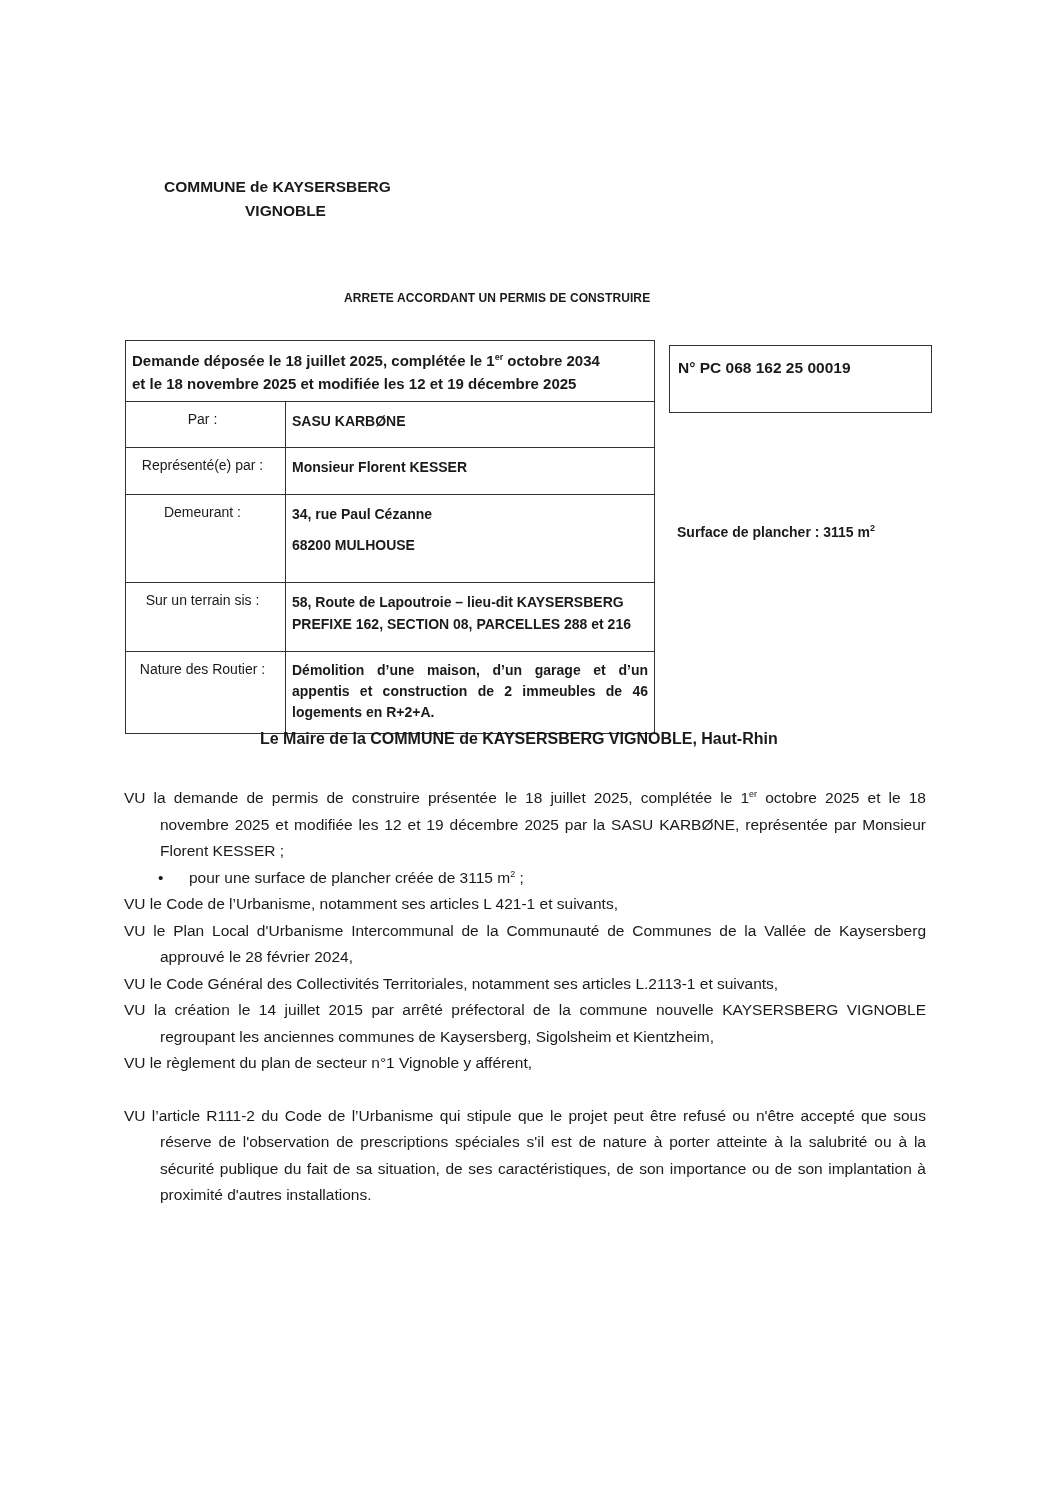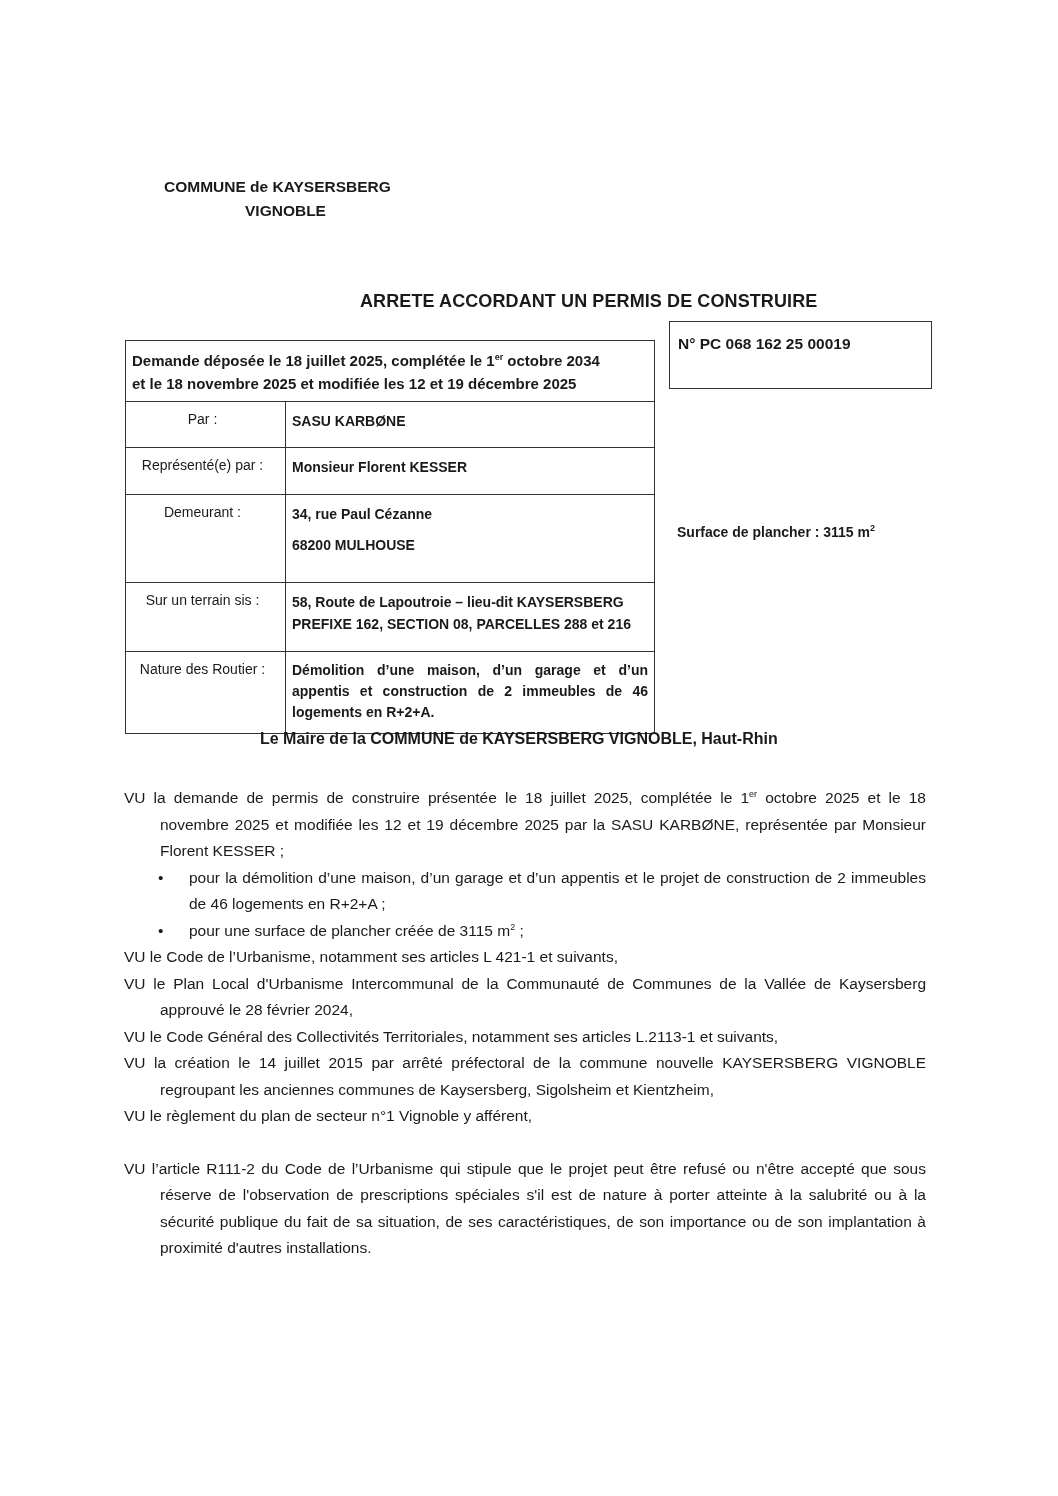--- a/index.html
+++ b/index.html
@@ -4,38 +4,38 @@
   <style>
     html, body { margin: 0; padding: 0; background: #ffffff; }
     body {
       width: 1058px; height: 1496px; position: relative; overflow: hidden;
       font-family: "Liberation Sans", "DejaVu Sans", sans-serif;
       color: #1a1a1a;
     }
     .page { position: absolute; left: 0; top: 0; width: 1058px; height: 1174px; border-radius: 10px; }
     .commune { position: absolute; left: 164px; top: 175px; font-size: 15.5px; font-weight: bold; line-height: 24px; }
     .commune .l2 { padding-left: 81px; }
-    .arrete-title { position: absolute; left: 360px; top: 291px; font-size: 18px; font-weight: bold; letter-spacing: 0.1px; }
+    .arrete-title { position: absolute; left: 344px; top: 291px; font-size: 12px; font-weight: bold; letter-spacing: 0.1px; }
 
     .req-table { position: absolute; left: 125px; top: 340px; width: 530px; border-collapse: collapse; font-size: 14px; }
     .req-table td { border: 1.5px solid #333; padding: 0; vertical-align: top; }
     .req-head { font-weight: bold; font-size: 15px; line-height: 23px; padding: 8px 6px 6px 6px !important; height: 51px; box-sizing: border-box; }
     .lbl { width: 160px; text-align: center; padding: 9px 6px 0 0 !important; box-sizing: border-box; }
     .val { font-weight: bold; padding: 9px 6px 0 6px !important; line-height: 21px; }
     .val.just { text-align: justify; }
     .row-par td { height: 36px; }
     .row-rep td { height: 37px; }
     .row-dem td { height: 78px; }
     .row-dem .val div + div { margin-top: 10px; }
     .row-sis td { height: 60px; }
     .row-sis .val { padding-top: 8px !important; line-height: 22px; }
     .row-nat td { height: 73px; }
     .row-nat .val { padding-top: 8px !important; line-height: 21px; }
 
-    .pc-box { position: absolute; left: 669px; top: 321px; width: 263px; height: 68px; border: 1.5px solid #333; box-sizing: border-box; }
+    .pc-box { position: absolute; left: 669px; top: 345px; width: 263px; height: 68px; border: 1.5px solid #333; box-sizing: border-box; }
     .pc-box span { position: absolute; left: 8px; top: 13px; font-size: 15.5px; font-weight: bold; }
 
     .surface { position: absolute; left: 677px; top: 524px; font-size: 14px; font-weight: bold; }
 
     .maire { position: absolute; left: 260px; top: 730px; font-size: 16px; font-weight: bold; }
 
     .body-text { position: absolute; left: 124px; top: 785px; width: 802px; font-size: 15.5px; line-height: 26.5px; }
     .vu { text-align: justify; }
     .bullets { margin: 0; padding: 0; list-style: none; }
     .bullets li { position: relative; padding-left: 65px; text-align: justify; }
@@ -100,21 +100,20 @@
     <span>Surface de plancher : 3115 m</span><sup>2</sup>
   </div>
 
   <div class="maire">Le Maire de la COMMUNE de KAYSERSBERG VIGNOBLE, Haut-Rhin</div>
 
   <div class="body-text">
     <div class="vu" style="text-indent:-36px; padding-left:36px;">
       <span>VU la demande de permis de construire présentée le 18 juillet 2025, complétée le 1</span><sup>er</sup><span> octobre 2025 et le 18 novembre 2025 et modifiée les 12 et 19 décembre 2025 par la SASU KARBØNE, représentée par Monsieur Florent KESSER ;</span>
     </div>
     <ul class="bullets">
-      <li>pour la démolition d’une maison, d’un garage et d’un appentis et le projet de construction de 2 immeubles de 46 logements en R+2+A ;</li>
       <li><span>pour une surface de plancher créée de 3115 m</span><sup>2</sup><span> ;</span></li>
     </ul>
     <div class="vu" style="text-indent:-36px; padding-left:36px;">VU le Code de l’Urbanisme, notamment ses articles L 421-1 et suivants,</div>
     <div class="vu" style="text-indent:-36px; padding-left:36px;">VU le Plan Local d'Urbanisme Intercommunal de la Communauté de Communes de la Vallée de Kaysersberg approuvé le 28 février 2024,</div>
     <div class="vu" style="text-indent:-36px; padding-left:36px;">VU le Code Général des Collectivités Territoriales, notamment ses articles L.2113-1 et suivants,</div>
     <div class="vu" style="text-indent:-36px; padding-left:36px;">VU la création le 14 juillet 2015 par arrêté préfectoral de la commune nouvelle KAYSERSBERG VIGNOBLE regroupant les anciennes communes de Kaysersberg, Sigolsheim et Kientzheim,</div>
     <div class="vu" style="text-indent:-36px; padding-left:36px;">VU le règlement du plan de secteur n°1 Vignoble y afférent,</div>
     <div class="gap"></div>
     <div class="vu" style="text-indent:-36px; padding-left:36px;">VU l’article R111-2 du Code de l’Urbanisme qui stipule que le projet peut être refusé ou n'être accepté que sous réserve de l'observation de prescriptions spéciales s'il est de nature à porter atteinte à la salubrité ou à la sécurité publique du fait de sa situation, de ses caractéristiques, de son importance ou de son implantation à proximité d'autres installations.</div>
   </div>

